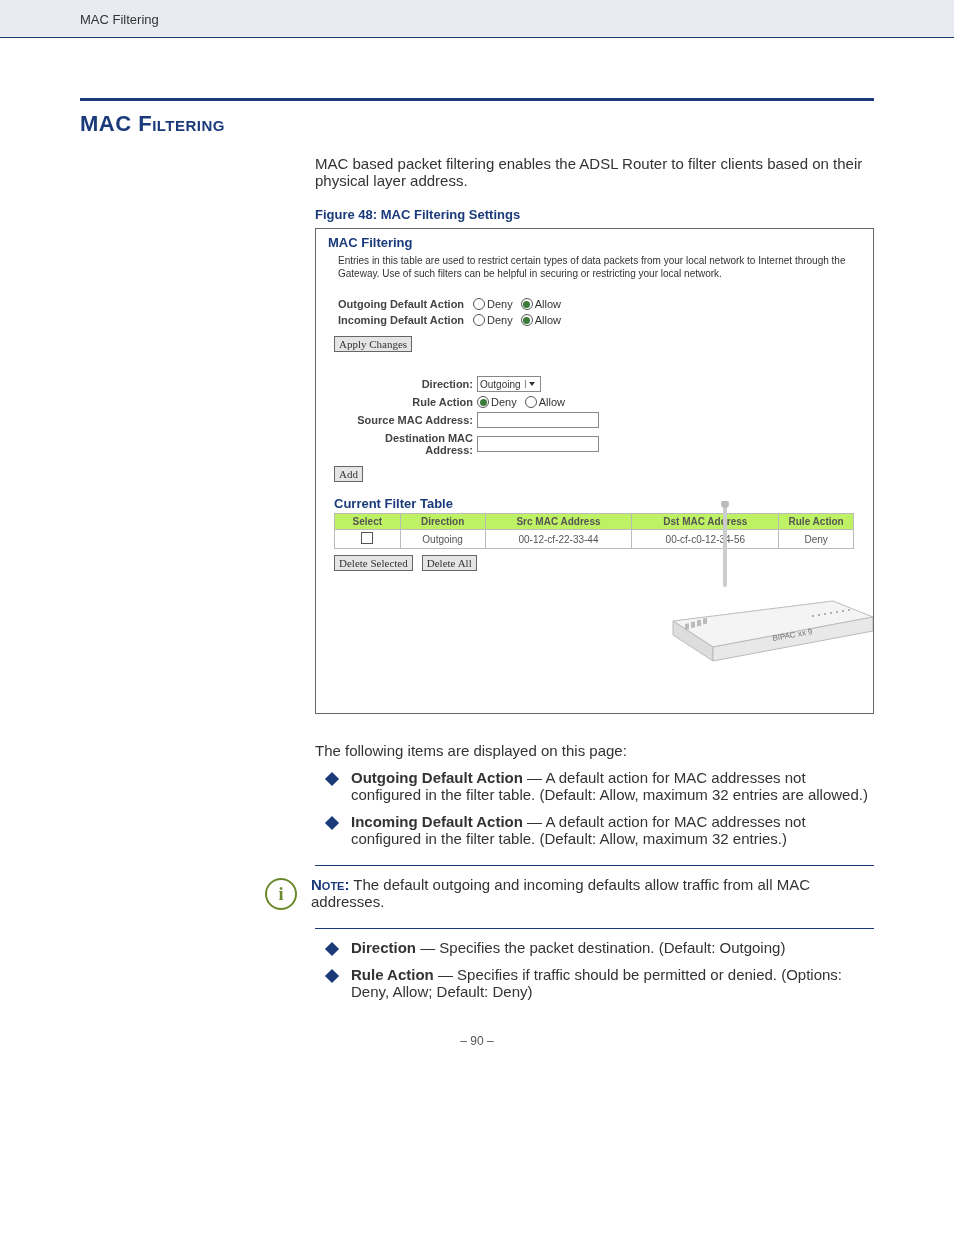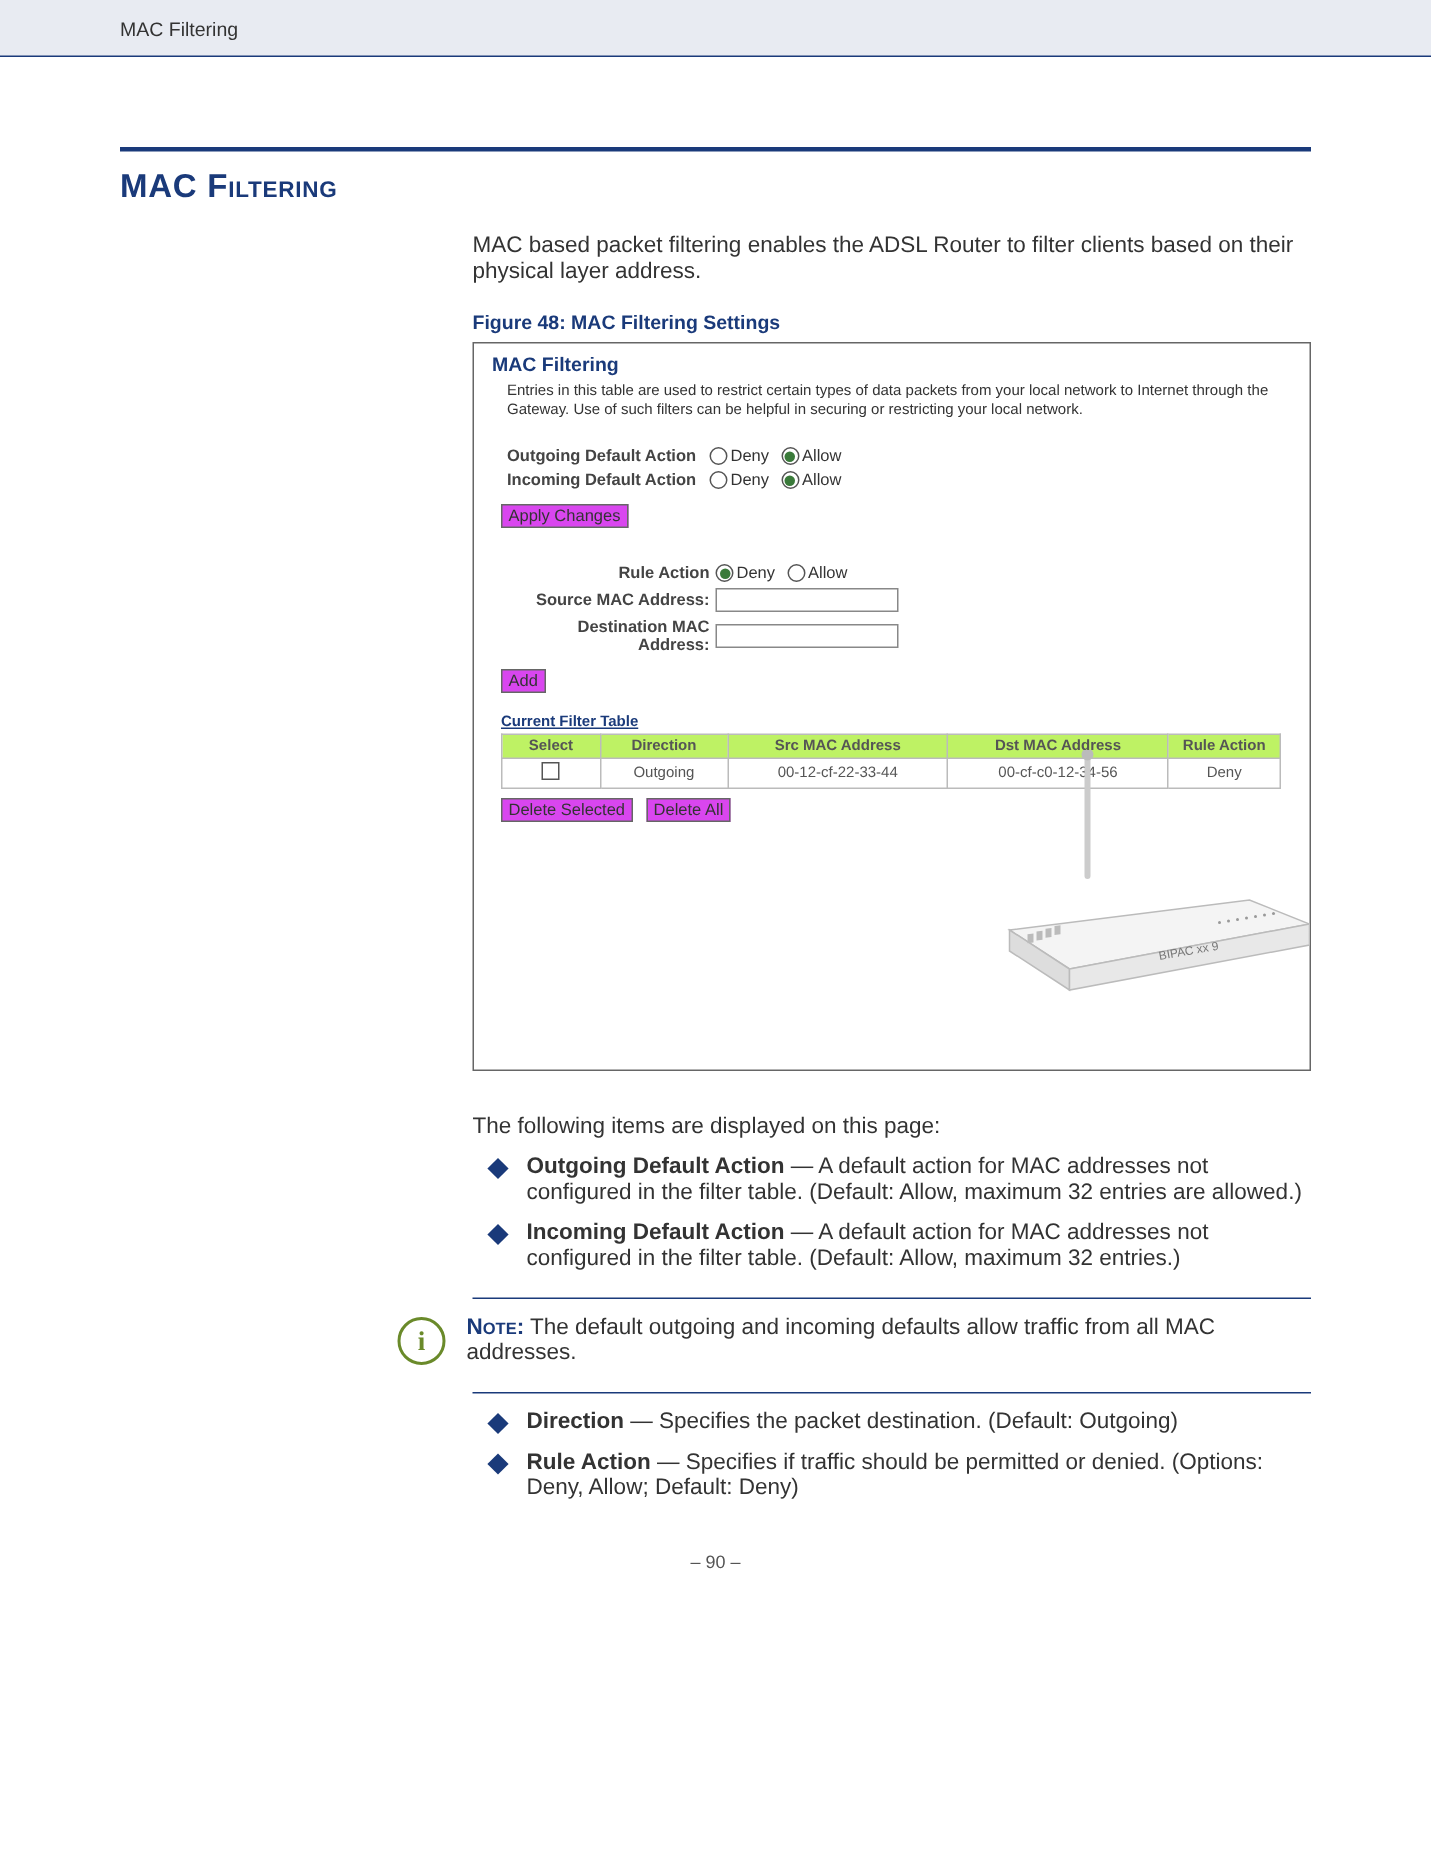--- a/index.html
+++ b/index.html
@@ -49,38 +49,38 @@
   .fb-label { width: 135px; font-weight: bold; color:#444;}
   .fb-radio-wrap { display:inline-flex; align-items:center; gap:2px; margin-right:8px;}
   .fb-radio-btn {
     display:inline-block; width:10px; height:10px; border:1px solid #555; border-radius:50%;
     position:relative;
   }
   .fb-radio-btn.selected::after{
     content:""; position:absolute; inset:1.5px; background:#3a7a3a; border-radius:50%;
   }
   .fb-btn {
-    font-family: Liberation Sans, sans-serif; font-size:11px;
-    border:1px solid #666; background:#d946ef; padding:1px 4px;
+    font-family: Liberation Serif, serif; font-size:11px;
+    border:1px solid #666; background:#e5e5e5; padding:1px 4px;
     display:inline-block; margin: 6px 0 0 6px;
     cursor: default;
   }
   .fb-form-area { margin-top: 24px; }
   .fb-right-align .fb-label { text-align:right; padding-right:4px;}
   .fb-select {
     display:inline-flex; align-items:center; border:1px solid #888; height:14px;
     font-size:10px; padding:0 2px; background:#fff;
   }
   .fb-select .arrow {
     border-left:1px solid #888; margin-left:4px; padding:0 2px;
     display:inline-flex; align-items:center; justify-content:center;
   }
   .fb-select .arrow svg{display:block;}
   .fb-input { display:inline-block; border:1px solid #888; height:14px; min-width:120px; background:#fff;}
-  .fb-table-title { color:#1a3a7a; font-weight:bold; font-size:10px; margin:14px 0 2px 6px;text-decoration:underline;}
+  .fb-table-title { color:#1a3a7a; font-weight:bold; font-size:13px; margin:14px 0 2px 6px;}
   table.filter-table { border-collapse: collapse; width: 520px; margin-left:6px;}
   table.filter-table th, table.filter-table td {
     border:1px solid #bbb; font-size:10px; padding:2px 4px; text-align:center;
     background:#bef264; font-weight:bold; color:#555;
   }
   table.filter-table td { background:#fff; font-weight:normal;}
   .fb-checkbox { display:inline-block; width:10px; height:10px; border:1px solid #555; background:#fff;}
   .router-img { position:absolute; right:-10px; bottom:40px; }
   .list-row { display:flex; margin: 10px 0 10px 0;}
   .diamond {
@@ -140,20 +140,31 @@
             <span>Deny</span>
           </span>
         <span class="fb-radio-wrap">
             <span class="fb-radio-btn selected"></span>
             <span>Allow</span>
           </span>
       </div>
       <span class="fb-btn">Apply Changes</span>
 
       <div class="fb-form-area">
+        <div class="fb-row fb-right-align">
+          <span class="fb-label">Direction:</span>
+          <span class="fb-select">
+            <span>Outgoing</span>
+            <span class="arrow">
+                <svg width="8" height="8">
+                  <path d="M1 2 L4 6 L7 2 Z" fill="#333"></path>
+                </svg>
+              </span>
+          </span>
+        </div>
         <div class="fb-row fb-right-align">
           <span class="fb-label">Rule Action</span>
           <span class="fb-radio-wrap">
               <span class="fb-radio-btn selected"></span>
               <span>Deny</span>
             </span>
           <span class="fb-radio-wrap">
               <span class="fb-radio-btn"></span>
               <span>Allow</span>
             </span>

